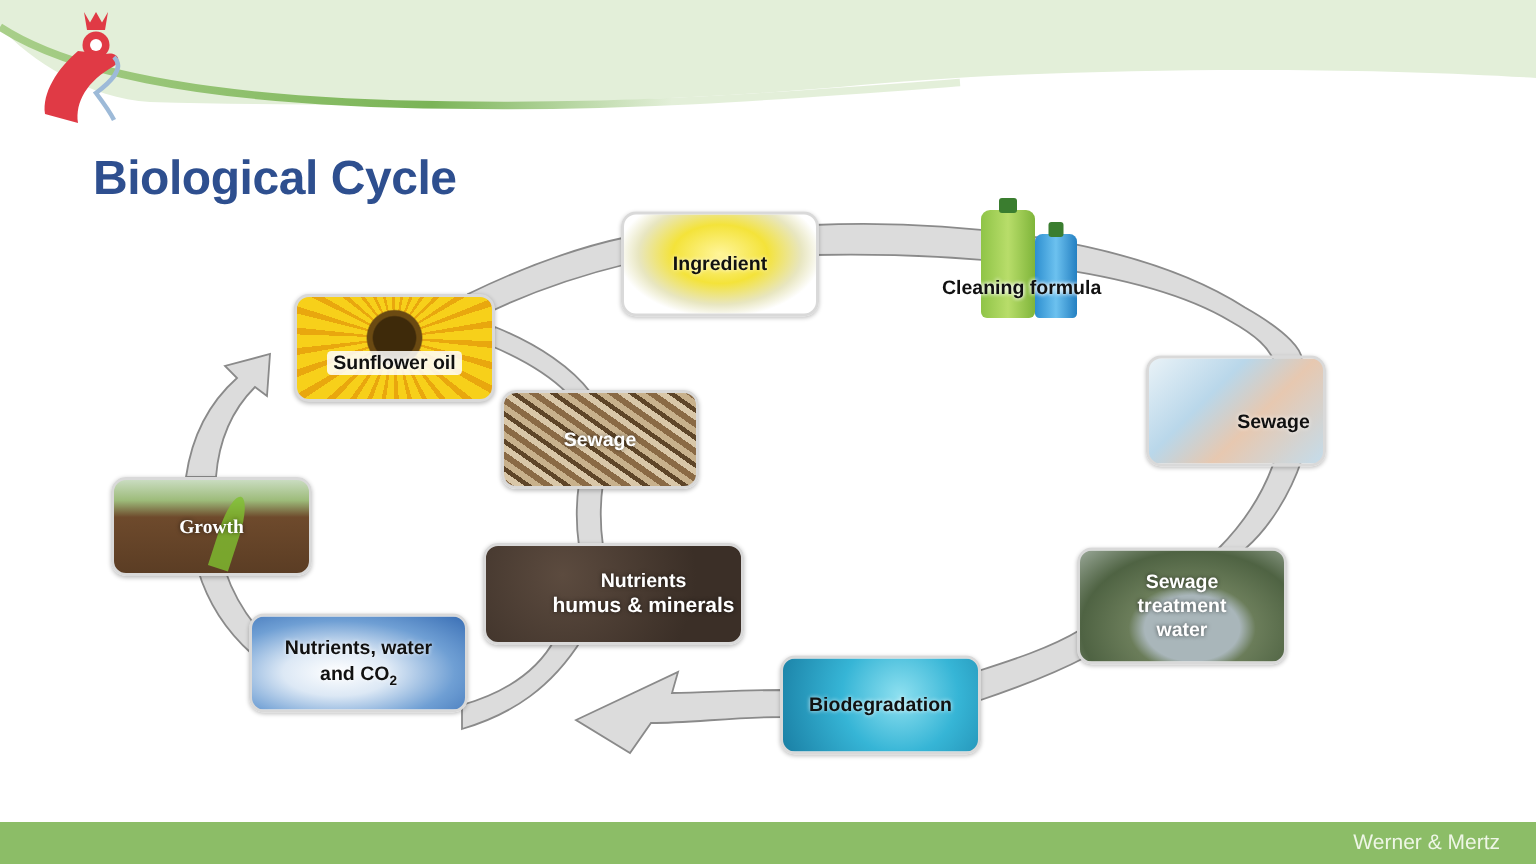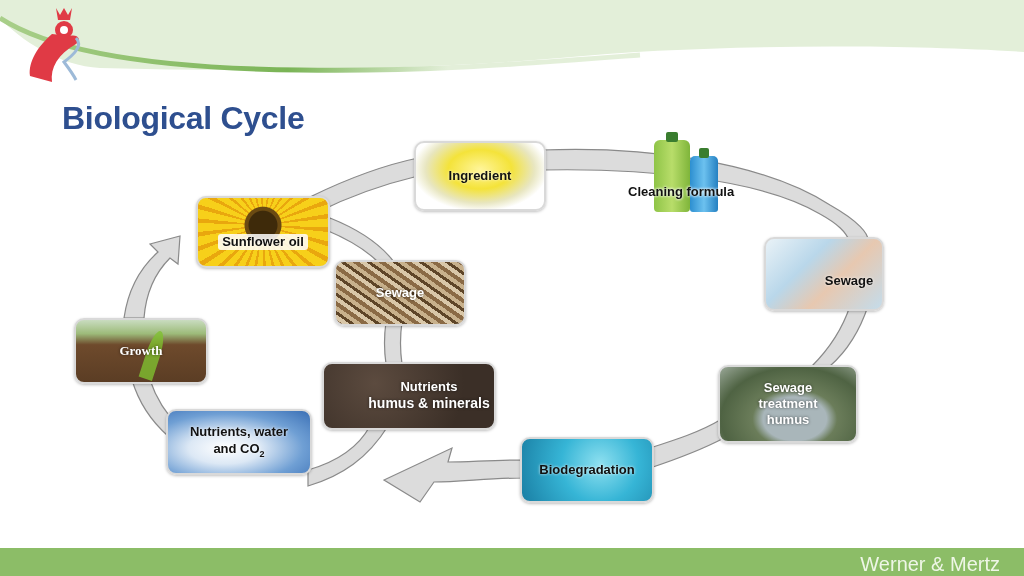--- a/index.html
+++ b/index.html
@@ -14,21 +14,21 @@
       position: absolute; left: 62px; top: 100px;
       font-size: 32px; font-weight: bold; color: #2e4f8f;
       letter-spacing: -0.3px;
     }
     .footer {
       position: absolute; left: 0; top: 548px; width: 1024px; height: 28px;
       background: #8cbd67;
     }
     .footer-brand {
       position: absolute; right: 24px; top: 5px;
-      color: #eef6e6; font-size: 20px;
+      color: #eef6e6; font-size: 14px;
     }
     .cycle-svg { position: absolute; left: 0; top: 0; width: 1024px; height: 576px; }
     .node {
       position: absolute; border-radius: 10px; border: 2px solid #d9d9d9;
       box-shadow: 0 1px 3px rgba(0,0,0,0.25); overflow: hidden;
       display: flex; flex-direction: column; align-items: center; justify-content: center;
       text-align: center; font-weight: bold; font-size: 13px; line-height: 1.25;
     }
     .node .lbl { position: relative; z-index: 2; }
     .node .sub { position: relative; z-index: 2; font-size: 14px; }
@@ -124,21 +124,21 @@
   <span class="lbl">Cleaning formula</span>
 </div>
 
 <div class="node dark-text" id="n-sewage">
   <span class="lbl">Sewage</span>
 </div>
 
 <div class="node light-text" id="n-treatment">
   <span class="lbl">Sewage</span>
   <span class="lbl">treatment</span>
-  <span class="lbl">humus</span>
+  <span class="lbl">water</span>
 </div>
 
 <div class="node dark-text" id="n-biodegradation">
   <span class="lbl">Biodegradation</span>
 </div>
 
 <div class="node dark-text" id="n-nutrients-water">
   <span class="lbl">Nutrients, water</span>
   <span class="lbl"><span>and CO</span><sub style="font-size:9px;">2</sub></span>
 </div>

